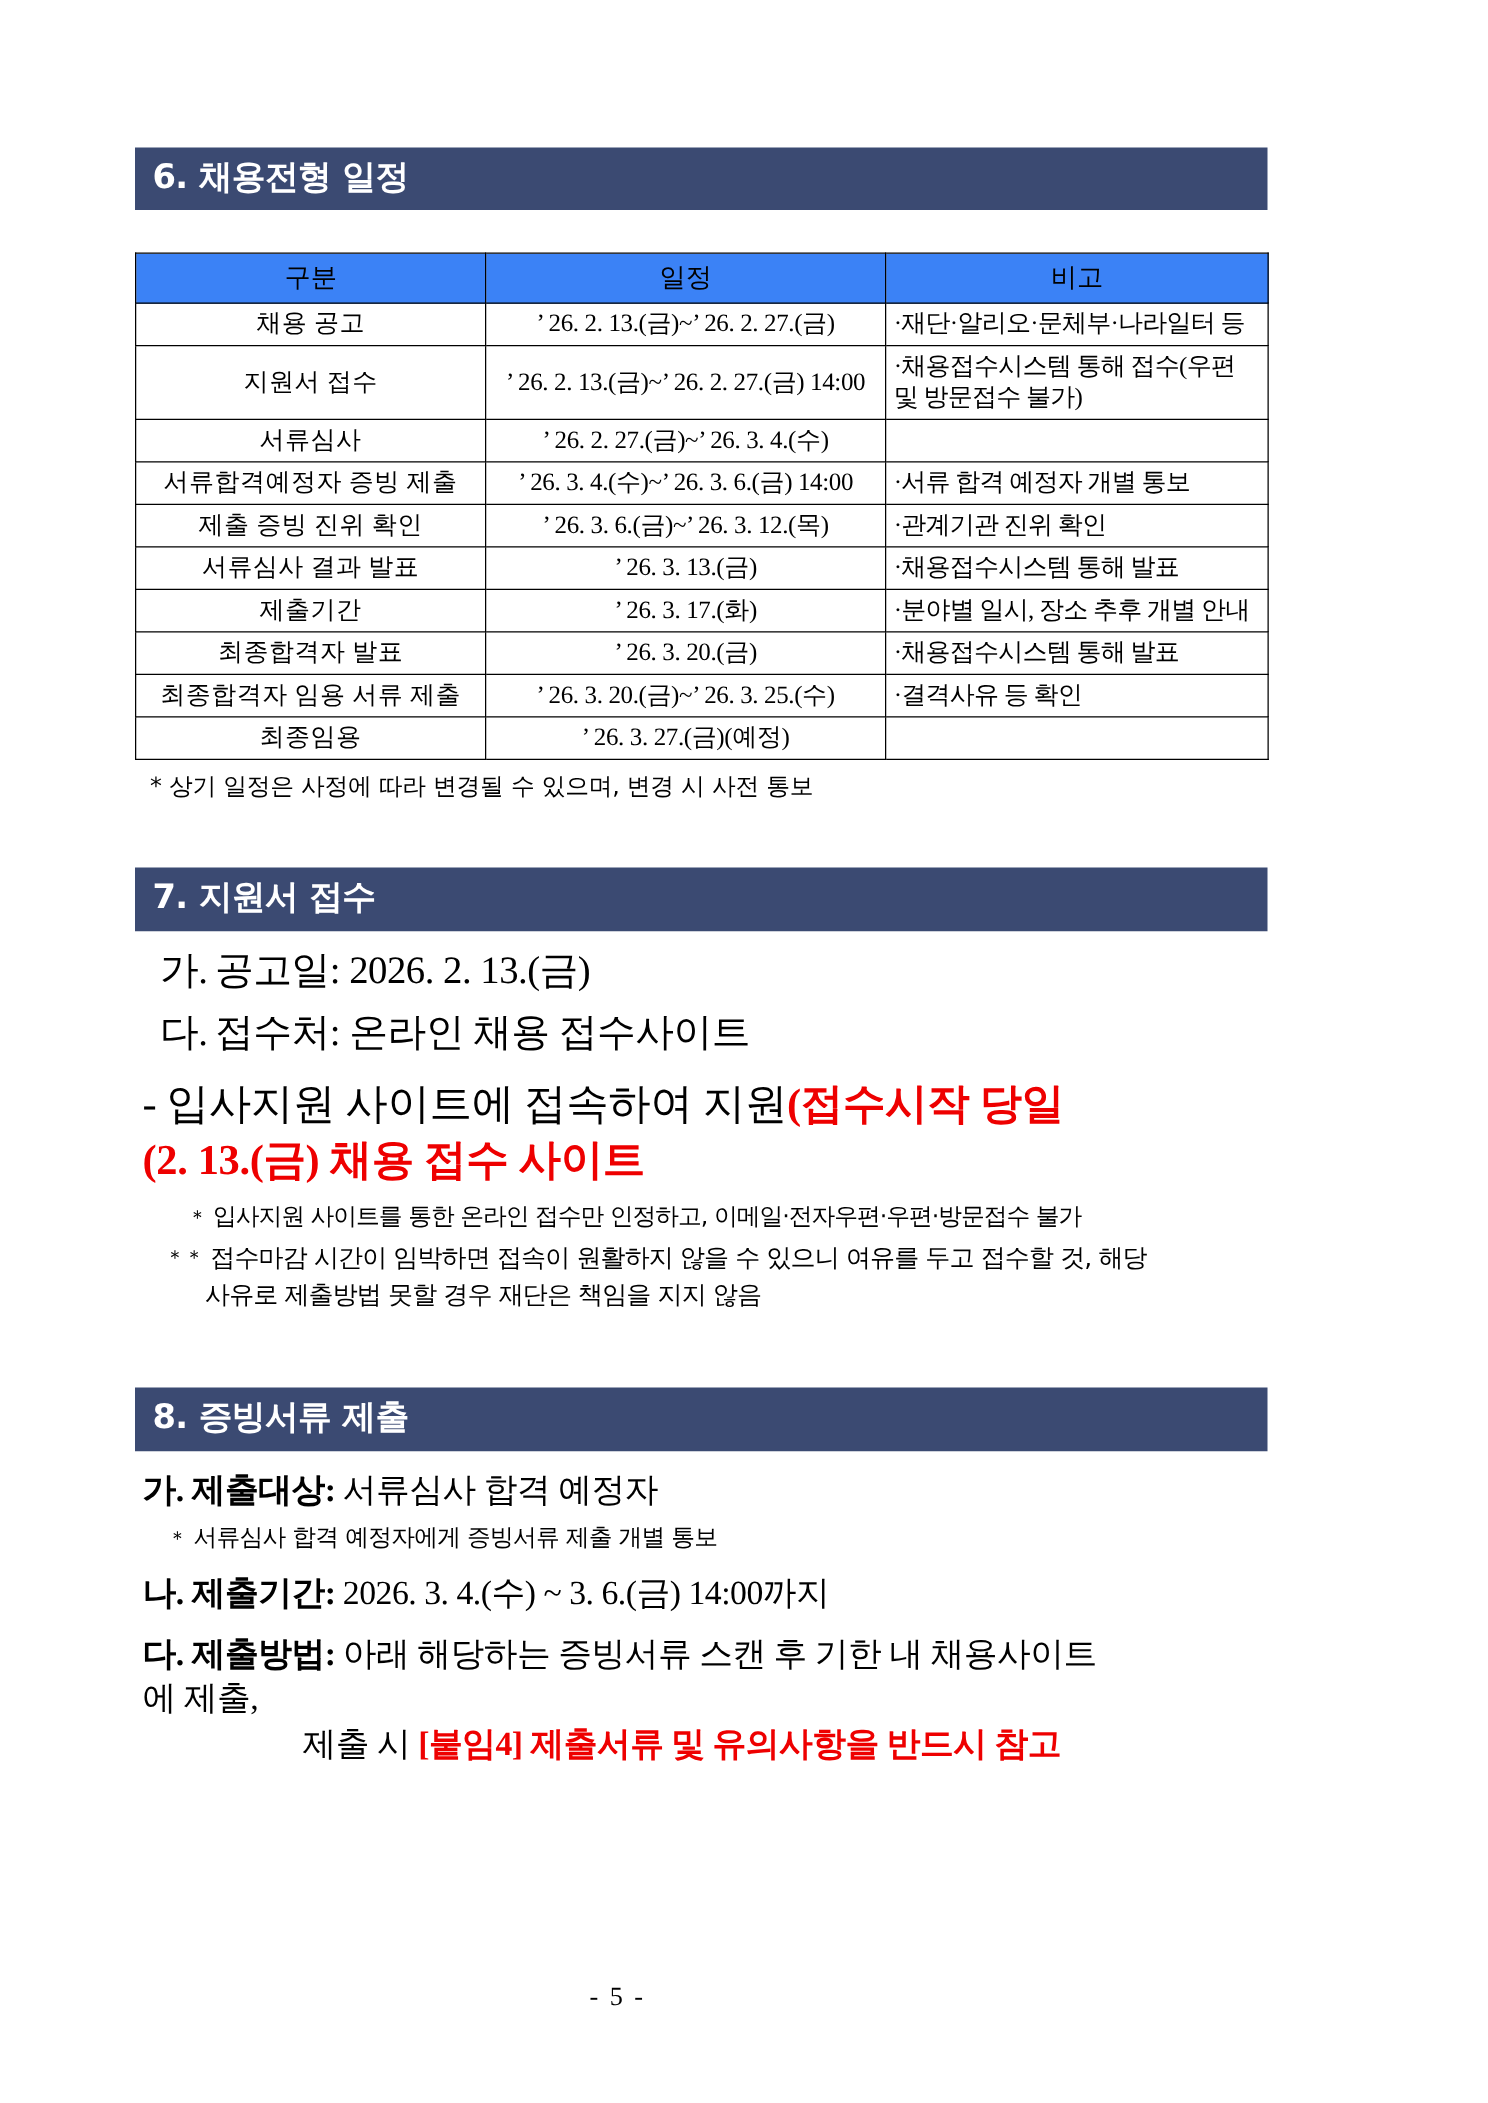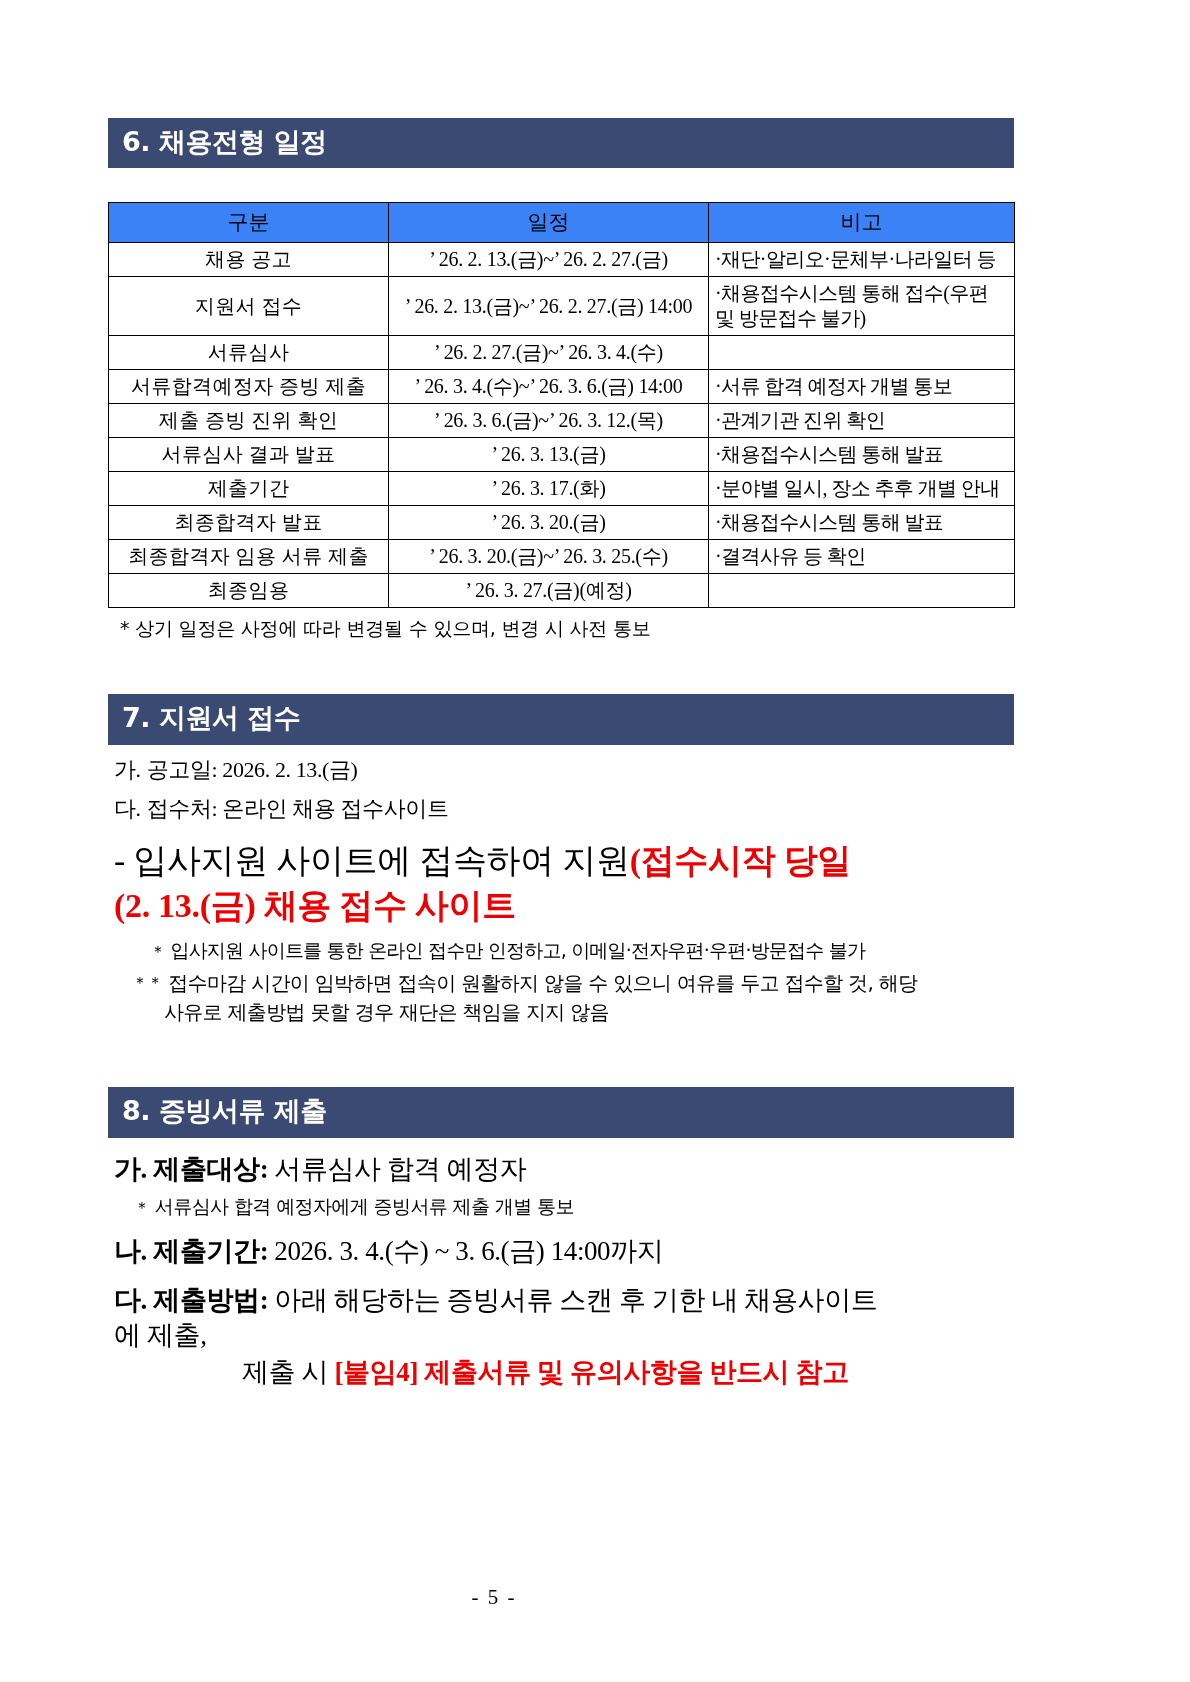--- a/index.html
+++ b/index.html
@@ -86,22 +86,22 @@
     margin: 8px 0 0 12px;
     letter-spacing: -0.2px;
     font-family: "DejaVu Sans", sans-serif;
     font-size: 19px;
   }
 
   
   .gap-before-7 { height: 52px; }
 
   .lvl1 {
-    font-size: 22px;
-    margin: 11px 0 0 6px;
+    font-size: 31px;
+    margin: 11px 0 0 20px;
     letter-spacing: -0.4px;
     line-height: 1.28;
   }
   .lvl1 .lead { margin-right: 6px; }
 
   .dash-line {
     font-size: 34px;
     margin: 16px 0 0 6px;
     line-height: 1.32;
     letter-spacing: -0.3px;

